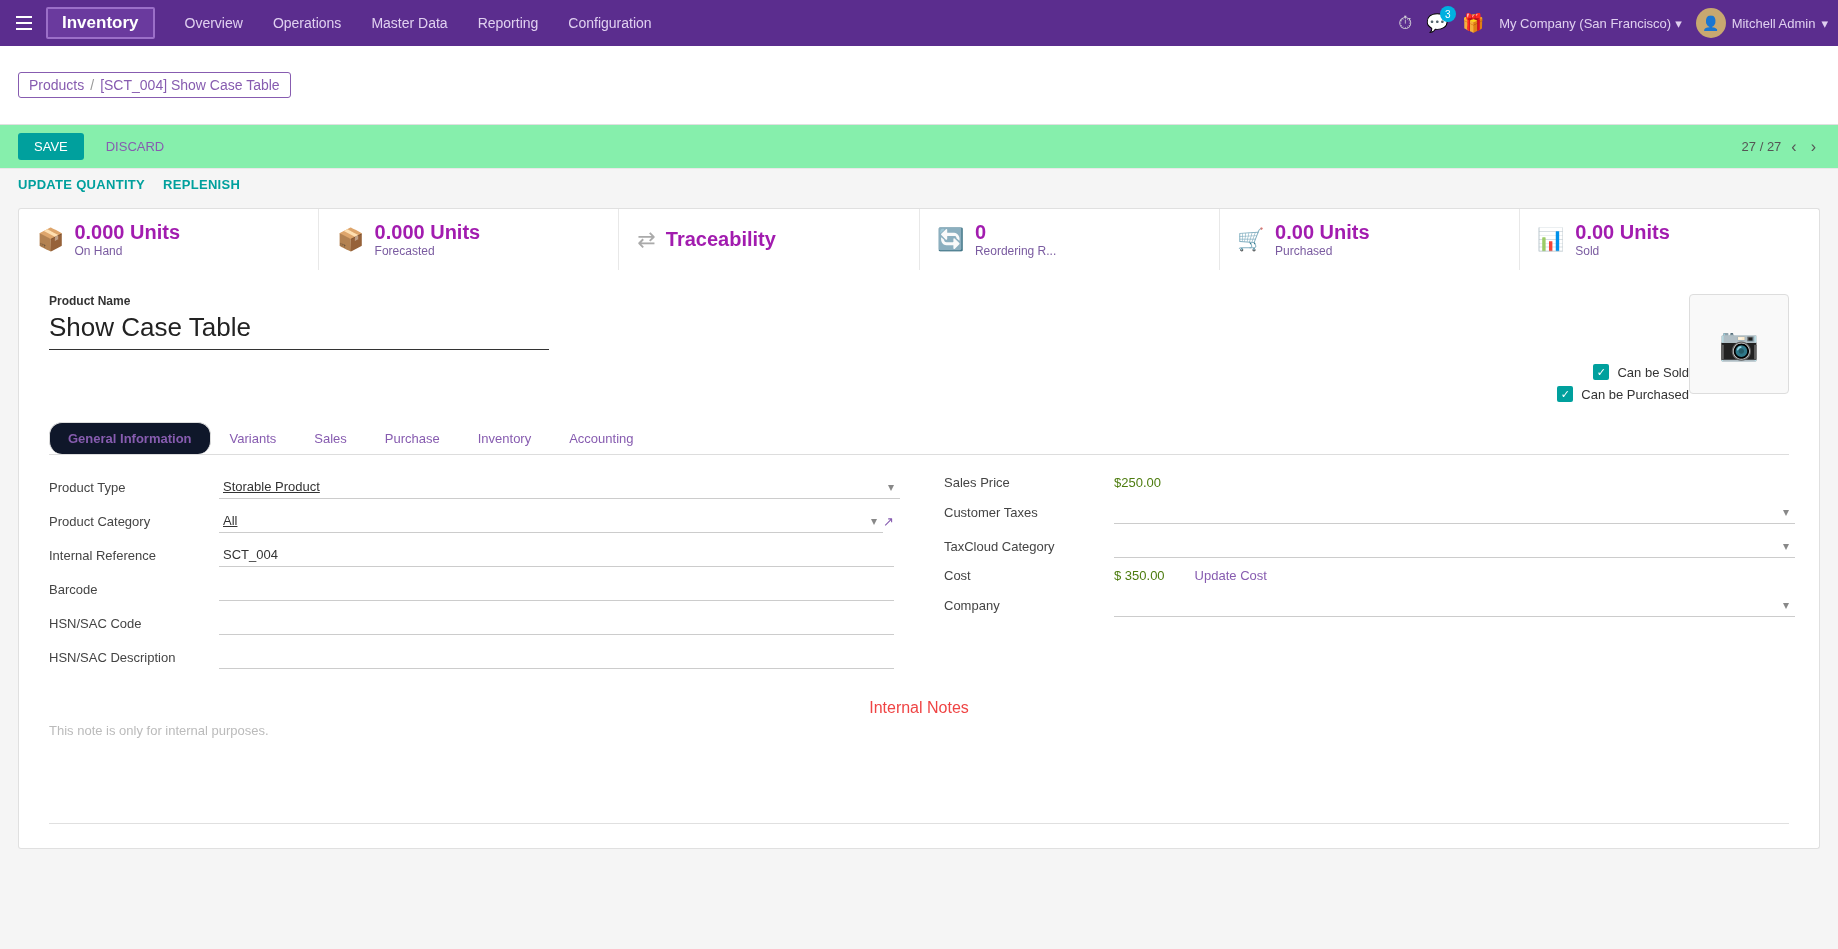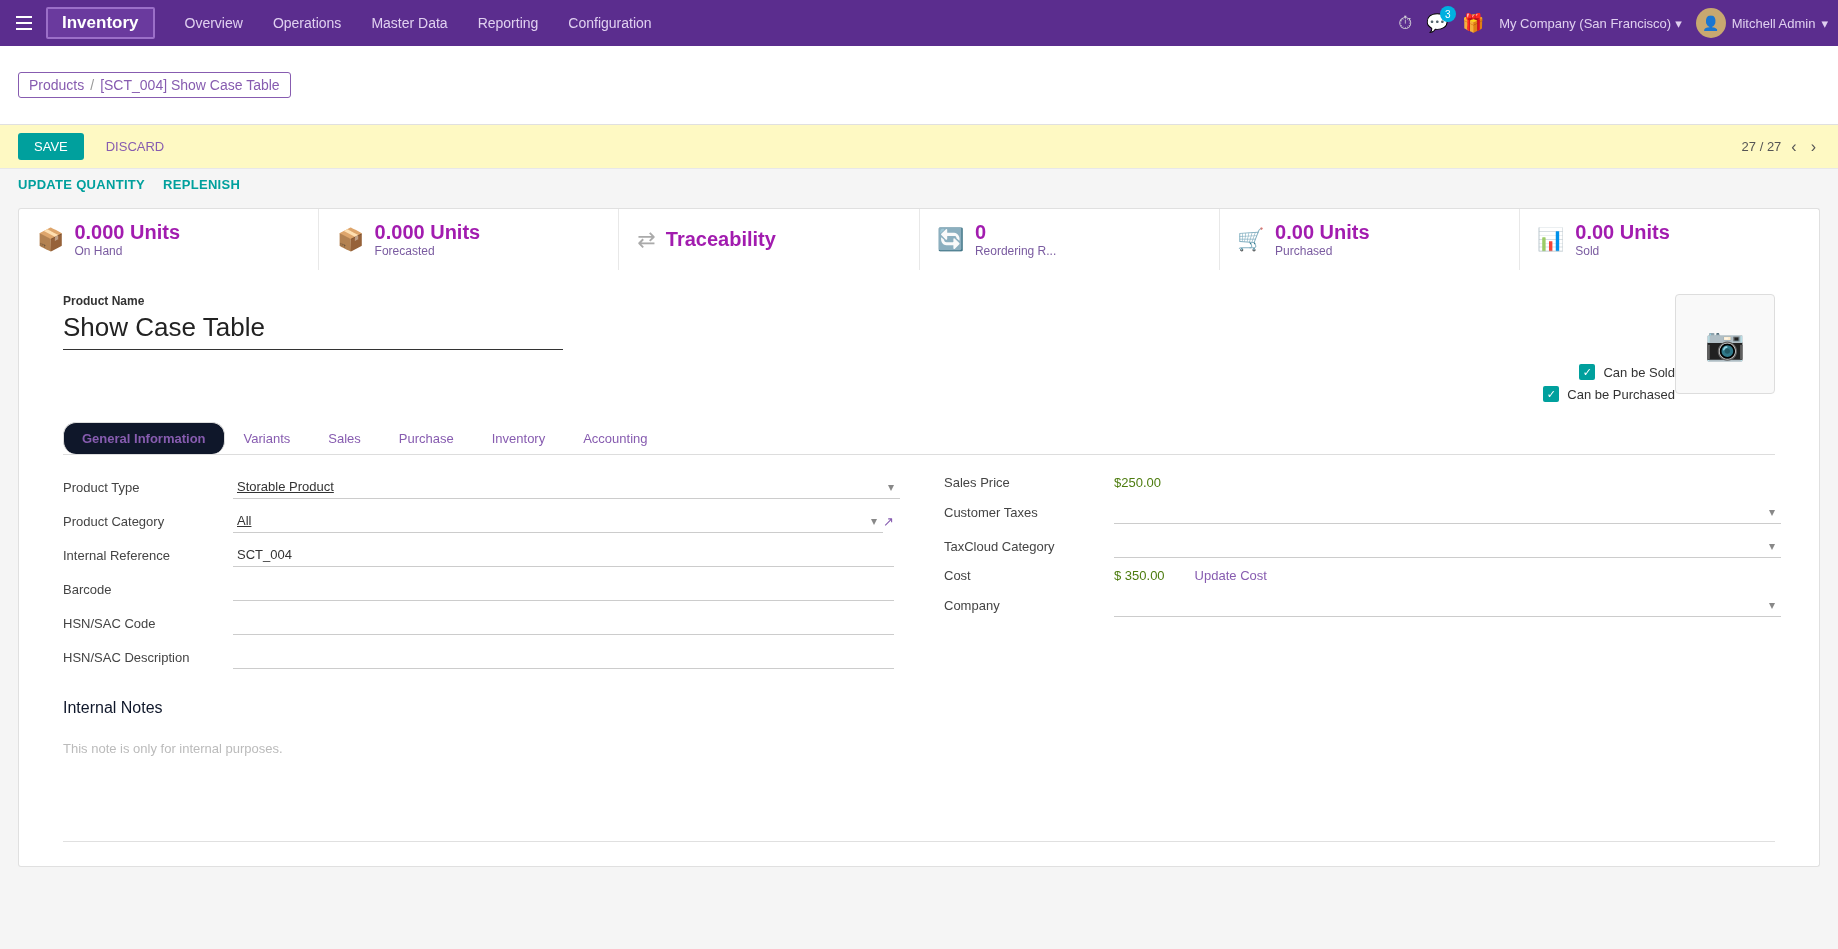--- a/index.html
+++ b/index.html
@@ -76,21 +76,21 @@
       font-size: 14px; color: #875cb0;
       border: 1.5px solid #875cb0;
       padding: 4px 10px;
       border-radius: 3px;
     }
     .breadcrumb-sep { color: #999; }
     .breadcrumb-current { color: #875cb0; }
 
     
     .action-bar {
-      background: #fef9c3;
+      background: #86efac;
       padding: 8px 18px;
       display: flex; align-items: center; gap: 12px;
       border-bottom: 1px solid #e8e8e8;
     }
     .btn-save {
       background: #00a09d; color: #fff;
       border: none; padding: 6px 16px;
       border-radius: 3px; font-size: 13px; cursor: pointer; font-weight: 500;
     }
     .btn-discard {
@@ -139,21 +139,21 @@
     .stat-icon { font-size: 22px; color: #aaa; }
     .stat-text { display: flex; flex-direction: column; }
     .stat-value { font-size: 20px; font-weight: 600; color: #a21caf; }
     .stat-label { font-size: 12px; color: #7a5ba0; }
 
     
     .product-card {
       background: #fff;
       border: 1px solid #e0e0e0;
       border-top: none;
-      padding: 24px 44px;
+      padding: 24px 30px;
       border-radius: 0 0 3px 3px;
     }
 
     
     .product-name-label { font-size: 12px; font-weight: 600; color: #333; margin-bottom: 4px; }
     .product-name-value { font-size: 26px; font-weight: 400; color: #222; margin-bottom: 6px; }
     .product-name-underline { border-bottom: 1.5px solid #333; width: 500px; margin-bottom: 14px; }
 
     .checkboxes { margin-bottom: 20px; }
     .checkbox-row { display: flex; align-items: center; gap: 8px; margin-bottom: 6px; font-size: 13px; justify-content: flex-end; }
@@ -212,21 +212,21 @@
     
     .price-label { font-size: 13px; color: #444; font-weight: 500; width: 160px; min-width: 160px; }
     .price-value { font-size: 13px; color: #4d7c0f; }
 
     .update-cost-btn {
       background: none; border: none; color: #875cb0; font-size: 13px; cursor: pointer; font-weight: 500; padding: 0;
     }
 
     
     .internal-notes-section { margin-top: 30px; clear: both; }
-    .internal-notes-title { font-size: 16px; color: #0f172a; margin-bottom: 24px; }
+    .internal-notes-title { font-size: 16px; color: #ef4444; margin-bottom: 6px; text-align: center; }
     .internal-notes-placeholder { color: #bbb; font-size: 13px; }
     .internal-notes-underline { border-bottom: 1px solid #e0e0e0; margin-top: 40px; }
 
     
     .product-header-row {
       display: flex; justify-content: space-between; align-items: flex-start;
     }
     .product-left { flex: 1; }
   </style>
 </head>

